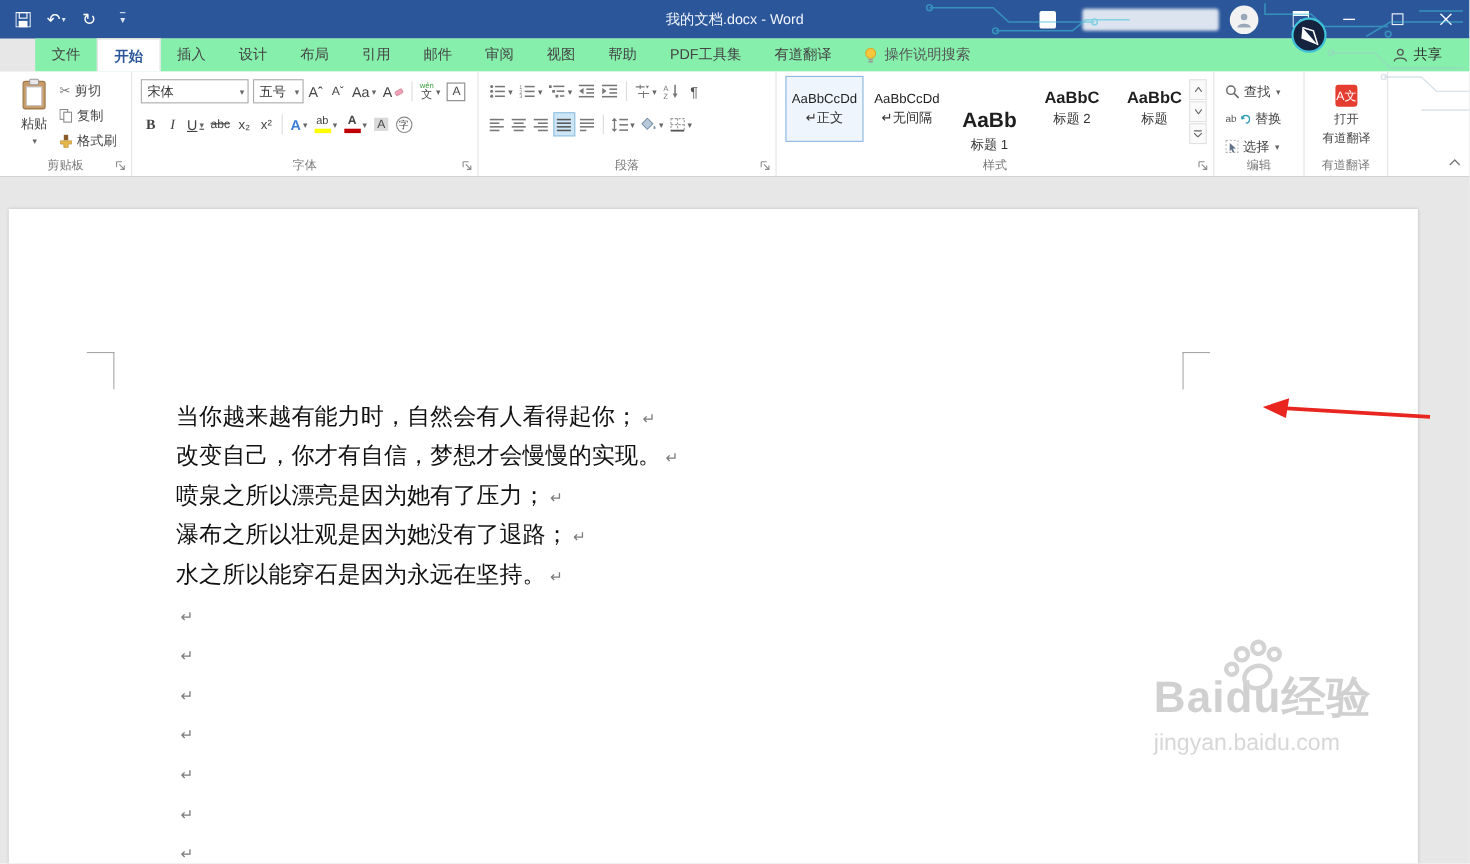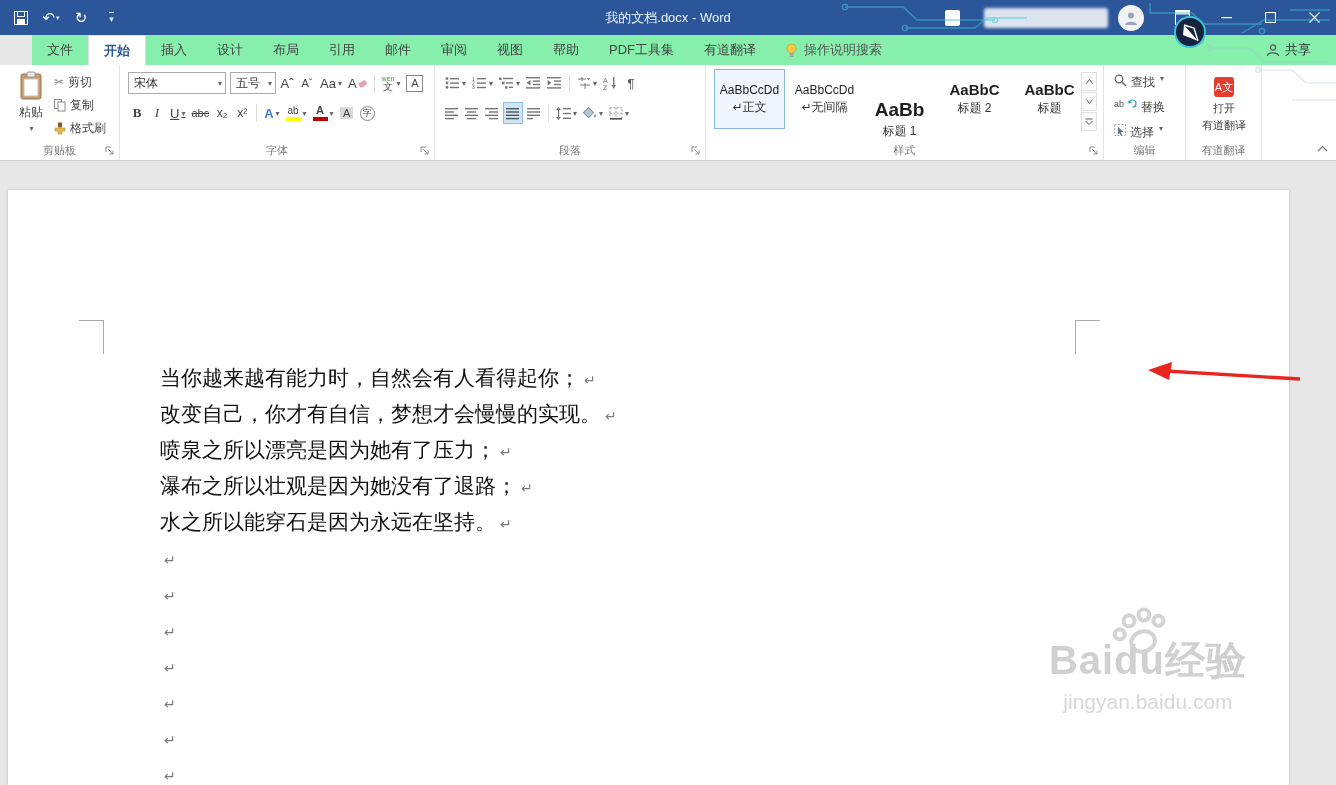--- a/index.html
+++ b/index.html
@@ -56,37 +56,37 @@
   .style-preview { font-size:12px; color:#1f1f1f; white-space:nowrap; }
   .style-preview.h1 { font-size:19px; font-weight:bold;margin-top:40px; }
   .style-preview.h2 { font-size:15px; font-weight:bold; }
   .style-preview.t  { font-size:15px; font-weight:600; }
   .style-name { font-size:12px; color:#333; }
   .style-scroll { position:absolute; right:6px; top:7px; display:flex; flex-direction:column; gap:1px; }
   .sbtn { width:16px; height:19px; border:1px solid #e0e0e0; background:#fafafa; display:flex; align-items:center; justify-content:center; font-size:8px; color:#555; cursor:default; }
 
   
   .edit-col { position:absolute; left:10px; top:9px; display:flex; flex-direction:column; gap:7px; }
-  .edit-item { display:flex; gap:4px; font-size:12px; color:#444; height:18px; cursor:default; }
+  .edit-item { display:flex; align-items:center; gap:4px; font-size:12px; color:#444; height:18px; cursor:default; }
   .youdao-btn { position:absolute; left:8px; top:7px; width:60px; height:66px; display:flex; flex-direction:column; align-items:center; justify-content:center; gap:2px; font-size:11px; color:#444; cursor:default; }
   .yd-icon { width:20px; height:20px; border-radius:3px; background:#e53d30; color:#fff; font-size:11px; display:flex; align-items:center; justify-content:center; margin-bottom:2px; }
   .collapse-btn { position:absolute; right:8px; bottom:4px; cursor:default; }
 
   
   .docarea { position:absolute; top:161px; left:0; width:100%; height:751px; background:#e7e7e7; overflow:hidden; }
   .page { position:absolute; left:8px; top:29px; width:1281px; height:640px; background:#fff; box-shadow:0 0 3px rgba(0,0,0,0.18); }
   .crop { position:absolute; width:25px; height:34px; }
   .crop.left { left:71px; top:130px; border-top:1px solid #a8a8a8; border-right:1px solid #a8a8a8; }
   .crop.right { left:1067px; top:130px; border-top:1px solid #a8a8a8; border-left:1px solid #a8a8a8; }
   .doc-text-block { position:absolute; left:152px; top:170px; font-family:"Liberation Serif","DejaVu Serif",serif; font-size:21px; color:#111; }
   .doc-line { height:36px; line-height:36px; white-space:nowrap; }
   .pmark { font-family:"DejaVu Sans",sans-serif; font-size:14px; color:#7c7c7c; margin-left:4px; }
 
   
-  .watermark { position:absolute; right:42px; top:448px; text-align:center; opacity:0.9; pointer-events:none; }
+  .watermark { position:absolute; right:42px; top:422px; text-align:left; opacity:0.9; pointer-events:none; }
   .wm-brand { font-size:40px; font-weight:600; color:#cccccc; letter-spacing:1px; line-height:1.1; }
   .wm-url { font-size:21px; color:#d3d3d3; margin-top:8px; }
   .wm-paw { position:absolute; right:78px; top:-32px; transform:rotate(-18deg); }
 
   
   .anno-arrow { position:absolute; left:1140px; top:196px; pointer-events:none; }
 
   
   .deco { position:absolute; left:0; top:0; pointer-events:none; }
 </style>

